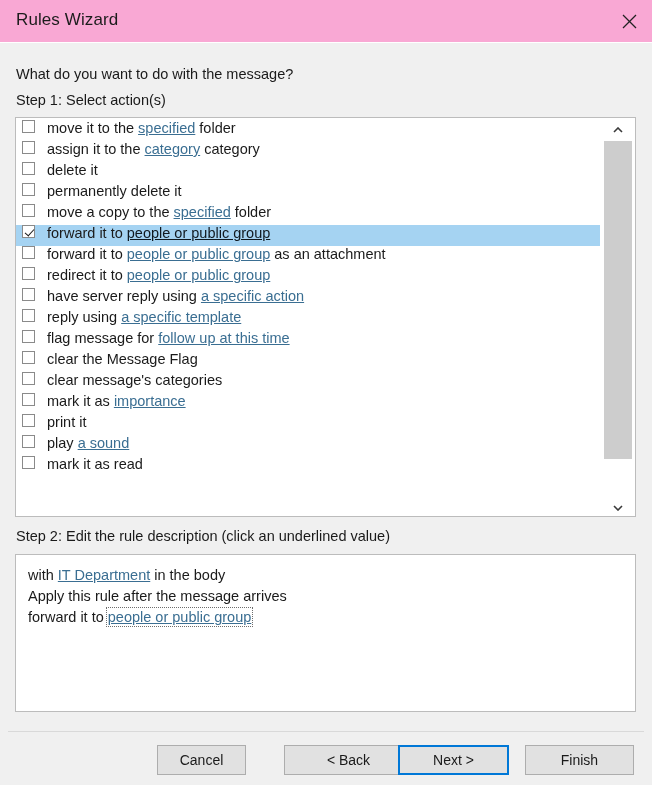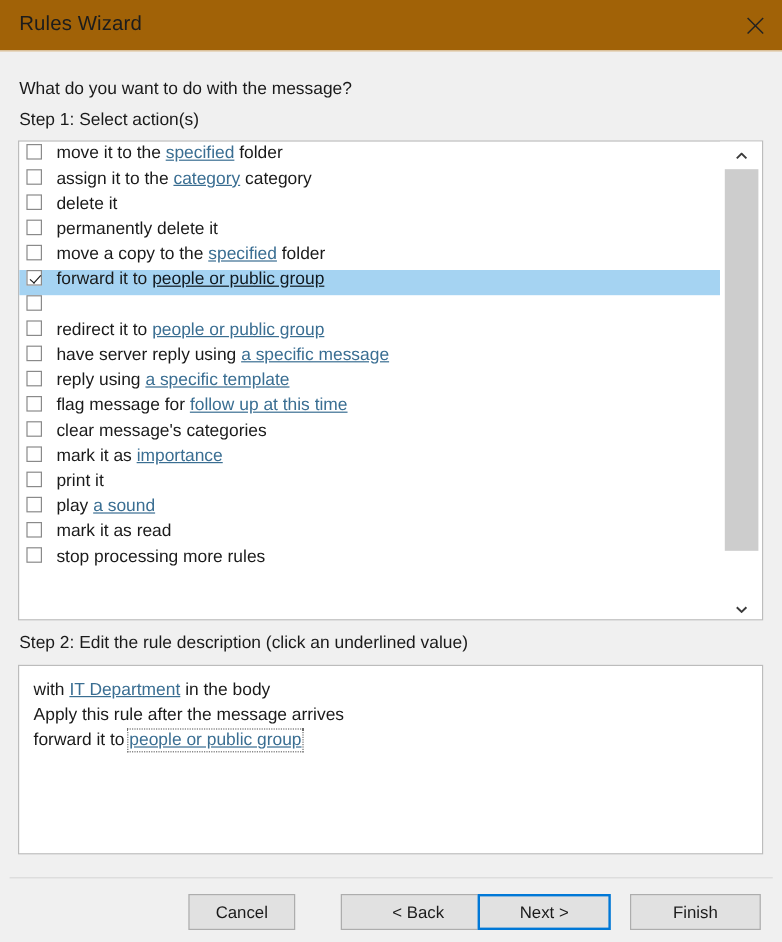--- a/index.html
+++ b/index.html
@@ -15,21 +15,21 @@
     color: #1a1a1a;
     overflow: hidden;
     position: relative;
   }
 
   
   .titlebar {
     position: absolute;
     left: 0; top: 0;
     width: 652px; height: 42px;
-    background: #a16207;
+    background: #f9a8d4;
     border-bottom: 1px solid #ffffff;
   }
   .titlebar-text {
     position: absolute;
     left: 16px; top: 10px;
     font-size: 17px;
     color: #1c1c1c;
     letter-spacing: .1px;
   }
   .close-button {
@@ -257,60 +257,61 @@
         <div class="action-row">
           <span class="cbox"></span>
           <span class="action-text"><span>move a copy to the </span><span class="lnk">specified</span><span> folder</span></span>
         </div>
         <div class="action-row selected">
           <span class="cbox checked"></span>
           <span class="action-text"><span>forward it to </span><span class="lnk">people or public group</span></span>
         </div>
         <div class="action-row">
           <span class="cbox"></span>
+          <span class="action-text"><span>forward it to </span><span class="lnk">people or public group</span><span> as an attachment</span></span>
         </div>
         <div class="action-row">
           <span class="cbox"></span>
           <span class="action-text"><span>redirect it to </span><span class="lnk">people or public group</span></span>
         </div>
         <div class="action-row">
           <span class="cbox"></span>
-          <span class="action-text"><span>have server reply using </span><span class="lnk">a specific message</span></span>
+          <span class="action-text"><span>have server reply using </span><span class="lnk">a specific action</span></span>
         </div>
         <div class="action-row">
           <span class="cbox"></span>
           <span class="action-text"><span>reply using </span><span class="lnk">a specific template</span></span>
         </div>
         <div class="action-row">
           <span class="cbox"></span>
           <span class="action-text"><span>flag message for </span><span class="lnk">follow up at this time</span></span>
         </div>
         <div class="action-row">
           <span class="cbox"></span>
+          <span class="action-text"><span>clear the Message Flag</span></span>
+        </div>
+        <div class="action-row">
+          <span class="cbox"></span>
           <span class="action-text"><span>clear message's categories</span></span>
         </div>
         <div class="action-row">
           <span class="cbox"></span>
           <span class="action-text"><span>mark it as </span><span class="lnk">importance</span></span>
         </div>
         <div class="action-row">
           <span class="cbox"></span>
           <span class="action-text"><span>print it</span></span>
         </div>
         <div class="action-row">
           <span class="cbox"></span>
           <span class="action-text"><span>play </span><span class="lnk">a sound</span></span>
         </div>
         <div class="action-row">
           <span class="cbox"></span>
           <span class="action-text"><span>mark it as read</span></span>
-        </div>
-        <div class="action-row">
-          <span class="cbox"></span>
-          <span class="action-text"><span>stop processing more rules</span></span>
         </div>
       </div>
 
     <div class="scrollbar">
       <div class="sb-btn up">
         <span>
           <svg class="chev" viewBox="0 0 10 6">
               <polyline points="1,5 5,1 9,5" fill="none" stroke="#3a3a3a" stroke-width="1.6"></polyline>
             </svg>
         </span>

